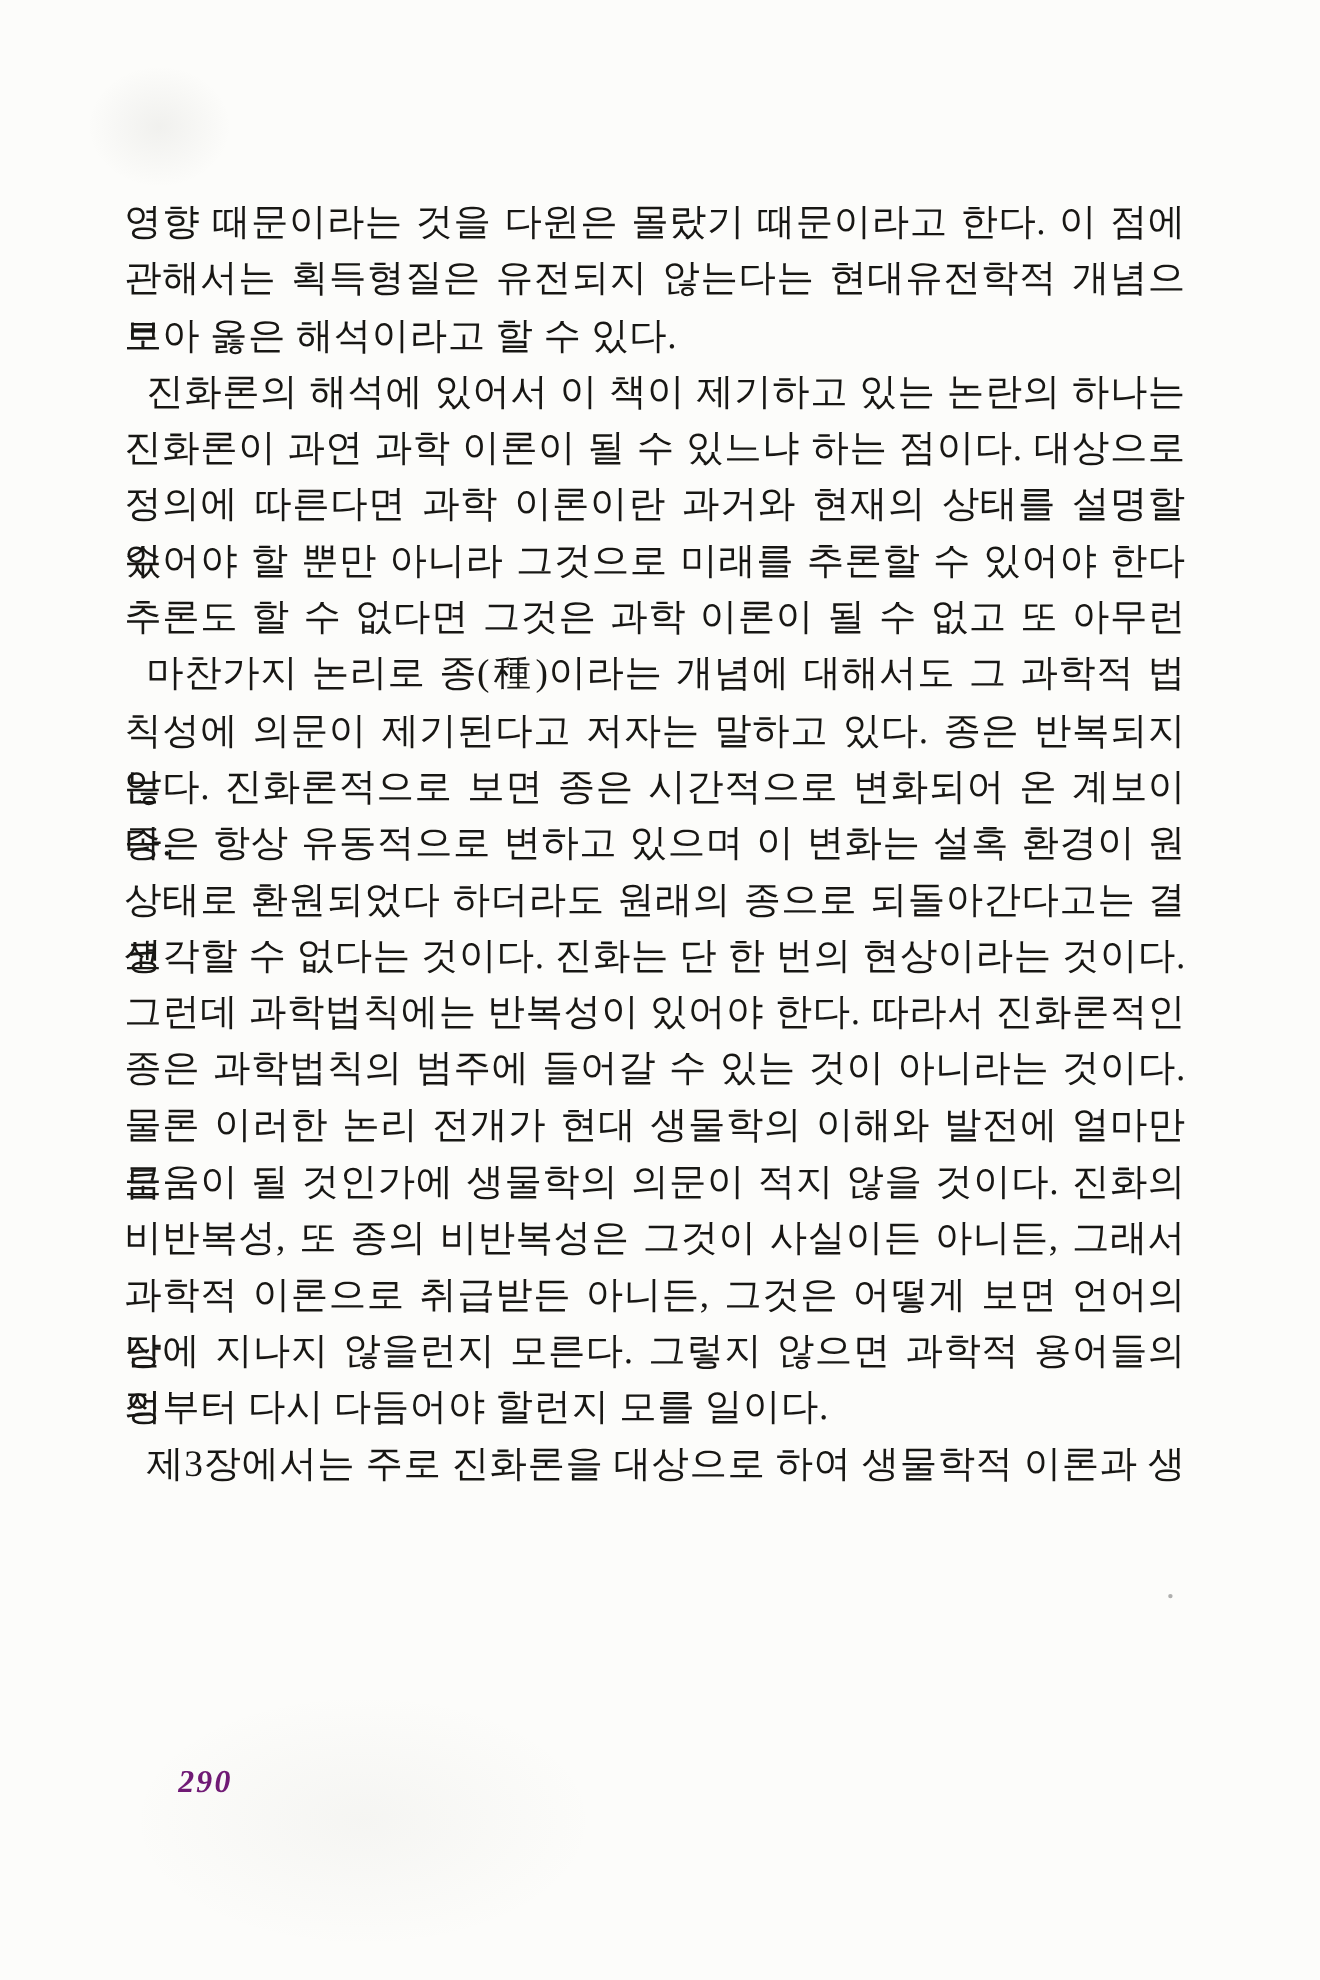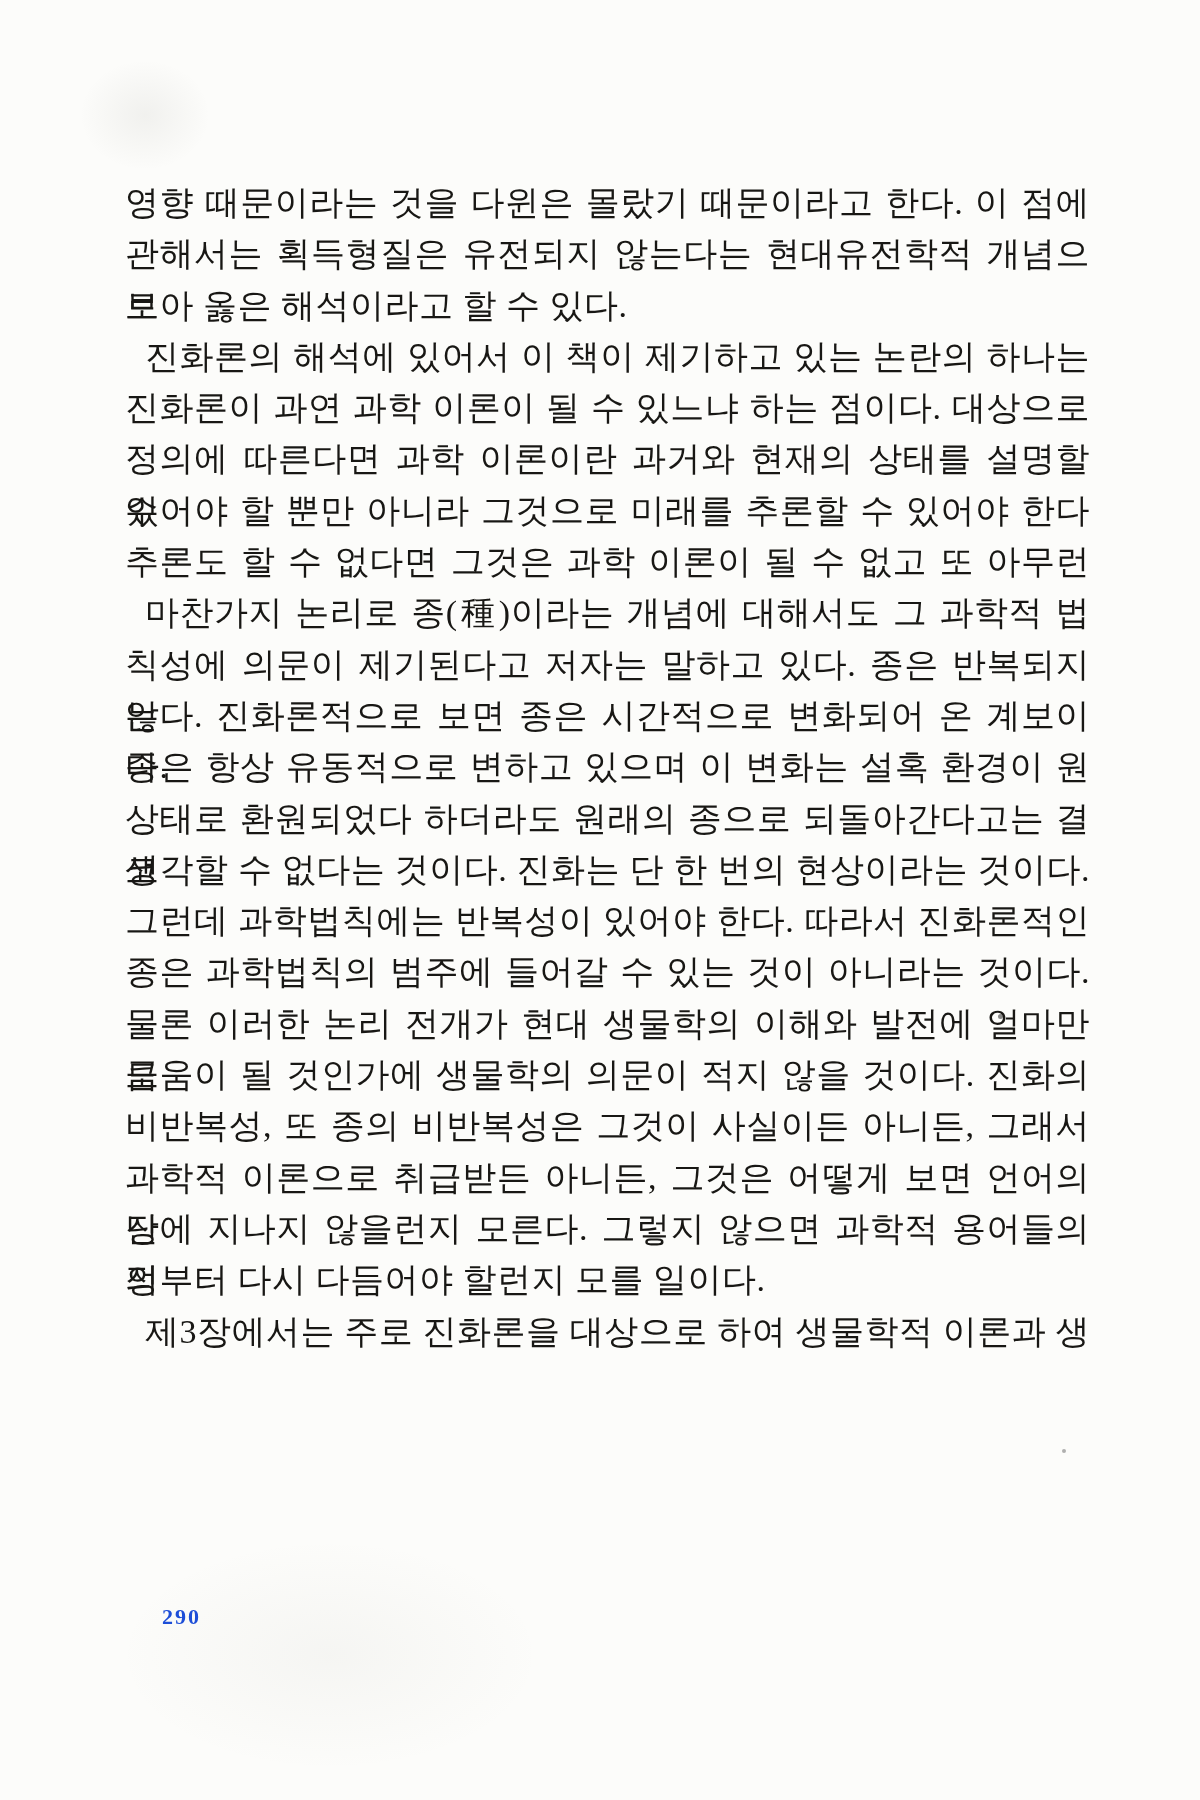--- a/index.html
+++ b/index.html
@@ -41,21 +41,20 @@
   .artifact.speck-2 {
     left: 1062px; top: 1449px; width: 4px; height: 4px;
     border-radius: 50%;
     background: rgba(60,60,60,0.4);
   }
   .text-block {
     position: absolute;
     left: 113px;
     top: 177px;
     width: 965px;
-    margin-left: 12px;
   }
   .line {
     margin: 0;
     padding: 0;
     font-size: 34px;
     line-height: 51.3px;
     height: 51.3px;
     letter-spacing: 0.5px;
     text-align: justify;
     text-align-last: justify;
@@ -65,25 +64,26 @@
     text-align: right;
     text-align-last: left;
   }
   .line.indent {
     text-indent: 20px;
   }
   .page-number {
     position: absolute;
     left: 162px;
     top: 1604px;
-    font-size: 22px;
+    font-size: 29px;
     font-weight: 700;
     letter-spacing: 2px;
-    color: #1d4ed8;
+    color: #701a75;
     font-family: "Liberation Serif", "DejaVu Serif", serif;
+    font-style: italic;
   }
 </style>
 </head>
 <body>
 
 <div class="page">
 
   <div class="artifact smudge-top"></div>
   <div class="artifact smudge-bottom"></div>
   <div class="artifact speck-1"></div>

